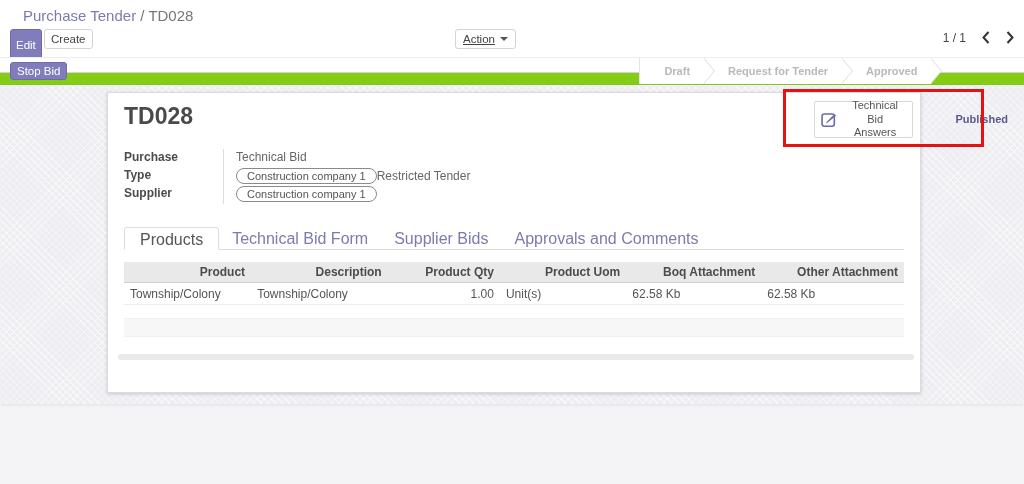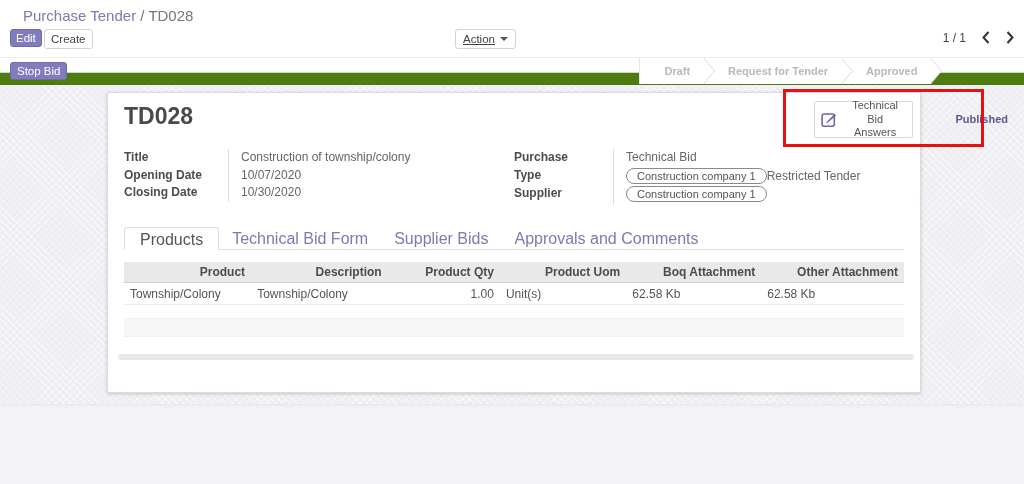--- a/index.html
+++ b/index.html
@@ -1,28 +1,28 @@
 <!DOCTYPE html>
 <html><head>
 <meta charset="utf-8">
 <style>
   * { margin:0; padding:0; box-sizing:border-box; }
   html,body { width:1024px; height:484px; }
   body { font-family:"Liberation Sans", sans-serif; background:#fff; overflow:hidden; }
-  #app { position:relative; width:1024px; height:484px; background:#4d7c0f; }
+  #app { position:relative; width:1024px; height:484px; background:#84cc16; }
 
   
   .control-panel { position:absolute; top:0; left:0; right:0; height:57px; background:#fff; }
   .breadcrumb { position:absolute; left:23px; top:7px; font-size:15px; color:#777; white-space:nowrap; }
   .breadcrumb .bc-link { color:#7c7bad; cursor:pointer; }
   .btn { display:inline-flex; align-items:center; justify-content:center; border-radius:3px;
          font-size:11.5px; cursor:pointer; white-space:nowrap; }
   .btn-purple { background:#817dbc; border:1px solid #6e6ba6; color:#fff; }
   .btn-white  { background:#fff; border:1px solid #d4d4d4; color:#434343; }
-  .btn-edit   { position:absolute; left:10px; top:29px; padding:2px 5px; }
+  .btn-edit   { position:absolute; left:10px; top:29px; padding:9px 5px; }
   .btn-create { position:absolute; left:44px; top:29px; padding:3px 6px; }
   .btn-action { position:absolute; left:455px; top:29px; padding:3px 7px; gap:5px;text-decoration:underline; }
   .caret-down { width:0; height:0; border-left:4px solid transparent; border-right:4px solid transparent;
                 border-top:4px solid #555; display:inline-block; }
   .pager { position:absolute; right:10px; top:31px; display:flex; align-items:flex-start; gap:16px; }
   .pager-value { font-size:12px; color:#444; }
   .pager-btn { cursor:pointer; display:inline-flex; align-items:center; }
 
   
   .statusbar { position:absolute; top:57px; left:0; right:0; height:16px; background:#fff;
@@ -138,34 +138,20 @@
             <rect x="1" y="2.4" width="11.4" height="11.4" rx="2" fill="none" stroke="#6b69a8" stroke-width="1.5"></rect>
             <path d="M6.3 10.4 L4.7 11.2 5.4 9.6 11.9 3.1 a1.06 1.06 0 0 1 1.5 1.5 Z" fill="#6b69a8"></path>
           </svg>
           <span class="smart-btn-text">
             <span>Technical Bid</span><br>
             <span>Answers</span>
           </span>
         </button>
 
         <div class="fields">
-          <div class="fgroup-left">
-            <div class="frow">
-              <div class="flabel">Title</div>
-              <div class="fvalue">Construction of township/colony</div>
-            </div>
-            <div class="frow">
-              <div class="flabel">Opening Date</div>
-              <div class="fvalue">10/07/2020</div>
-            </div>
-            <div class="frow">
-              <div class="flabel">Closing Date</div>
-              <div class="fvalue">10/30/2020</div>
-            </div>
-          </div>
           <div class="fgroup-right">
             <div class="frow">
               <div class="flabel">Purchase</div>
               <div class="fvalue">Technical Bid</div>
             </div>
             <div class="frow">
               <div class="flabel">Type</div>
               <div class="fvalue"><span class="tag-pill" hidden="">Construction company 1</span><span>Restricted Tender</span></div>
             </div>
             <div class="frow">

